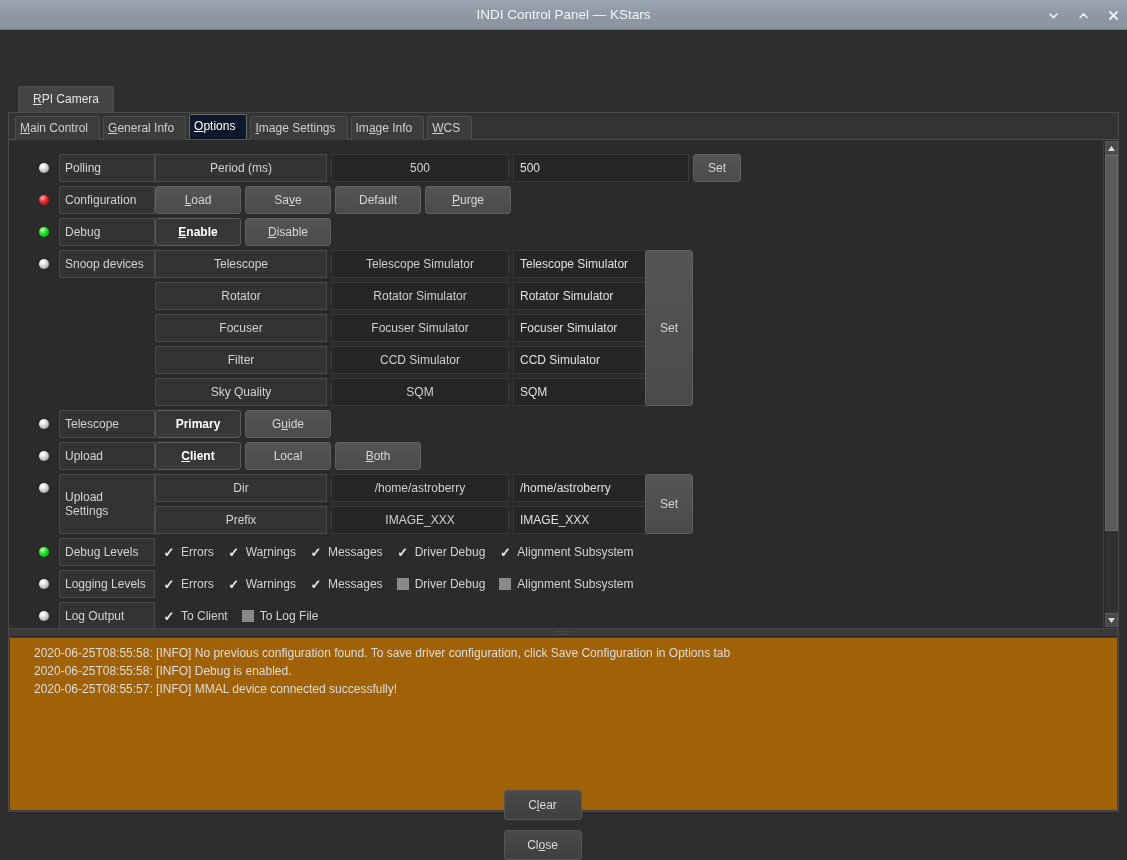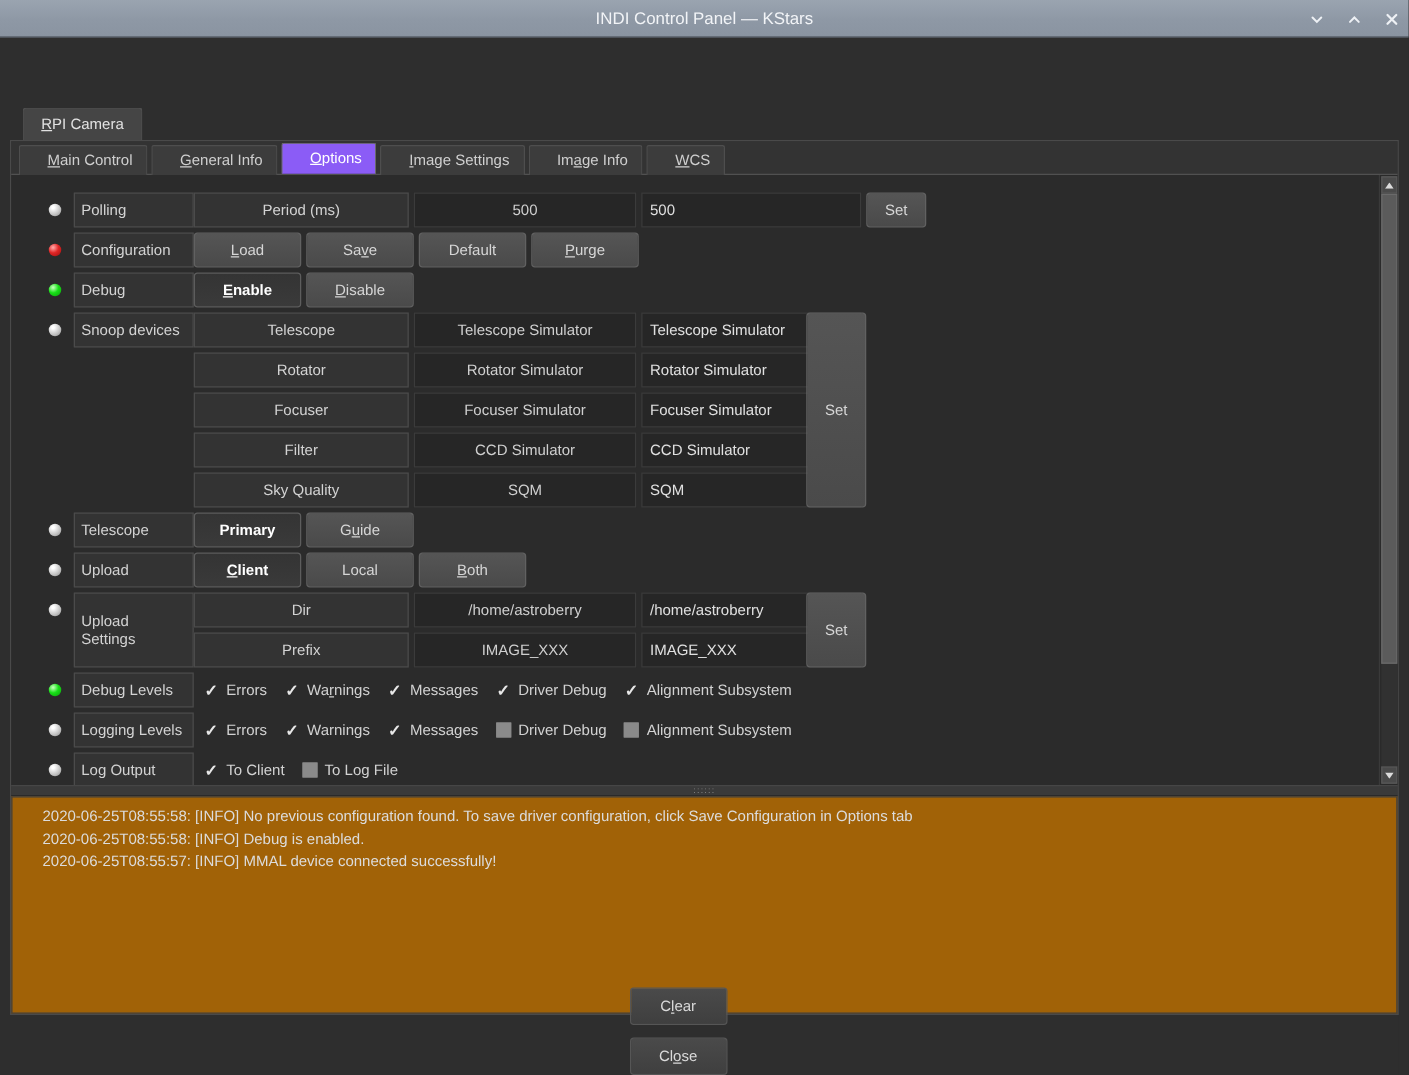--- a/index.html
+++ b/index.html
@@ -72,29 +72,29 @@
     padding: 4px 0 0 6px;
     background: #333333;
     border-bottom: 1px solid #515151;
     height: 27px;
   }
   .proptab {
     background: #3c3c3c;
     border: 1px solid #4e4e4e;
     border-bottom: none;
     border-radius: 2px 2px 0 0;
-    padding: 4px 11px 5px 22px;
+    padding: 4px 11px 5px 4px;
     margin-right: 3px;
     font-size: 12px;
     color: #cfcfcf;
     position: relative;
     top: 1px;
   }
   .proptab.active {
-    background: #8b5cf6;
+    background: #0f172a;
     color: #ffffff;
     border-color: #6a6a6a;
     top: 0;
     padding-bottom: 6px;
   }
 
   
   .split-top {
     display: flex;
     height: 488px;

